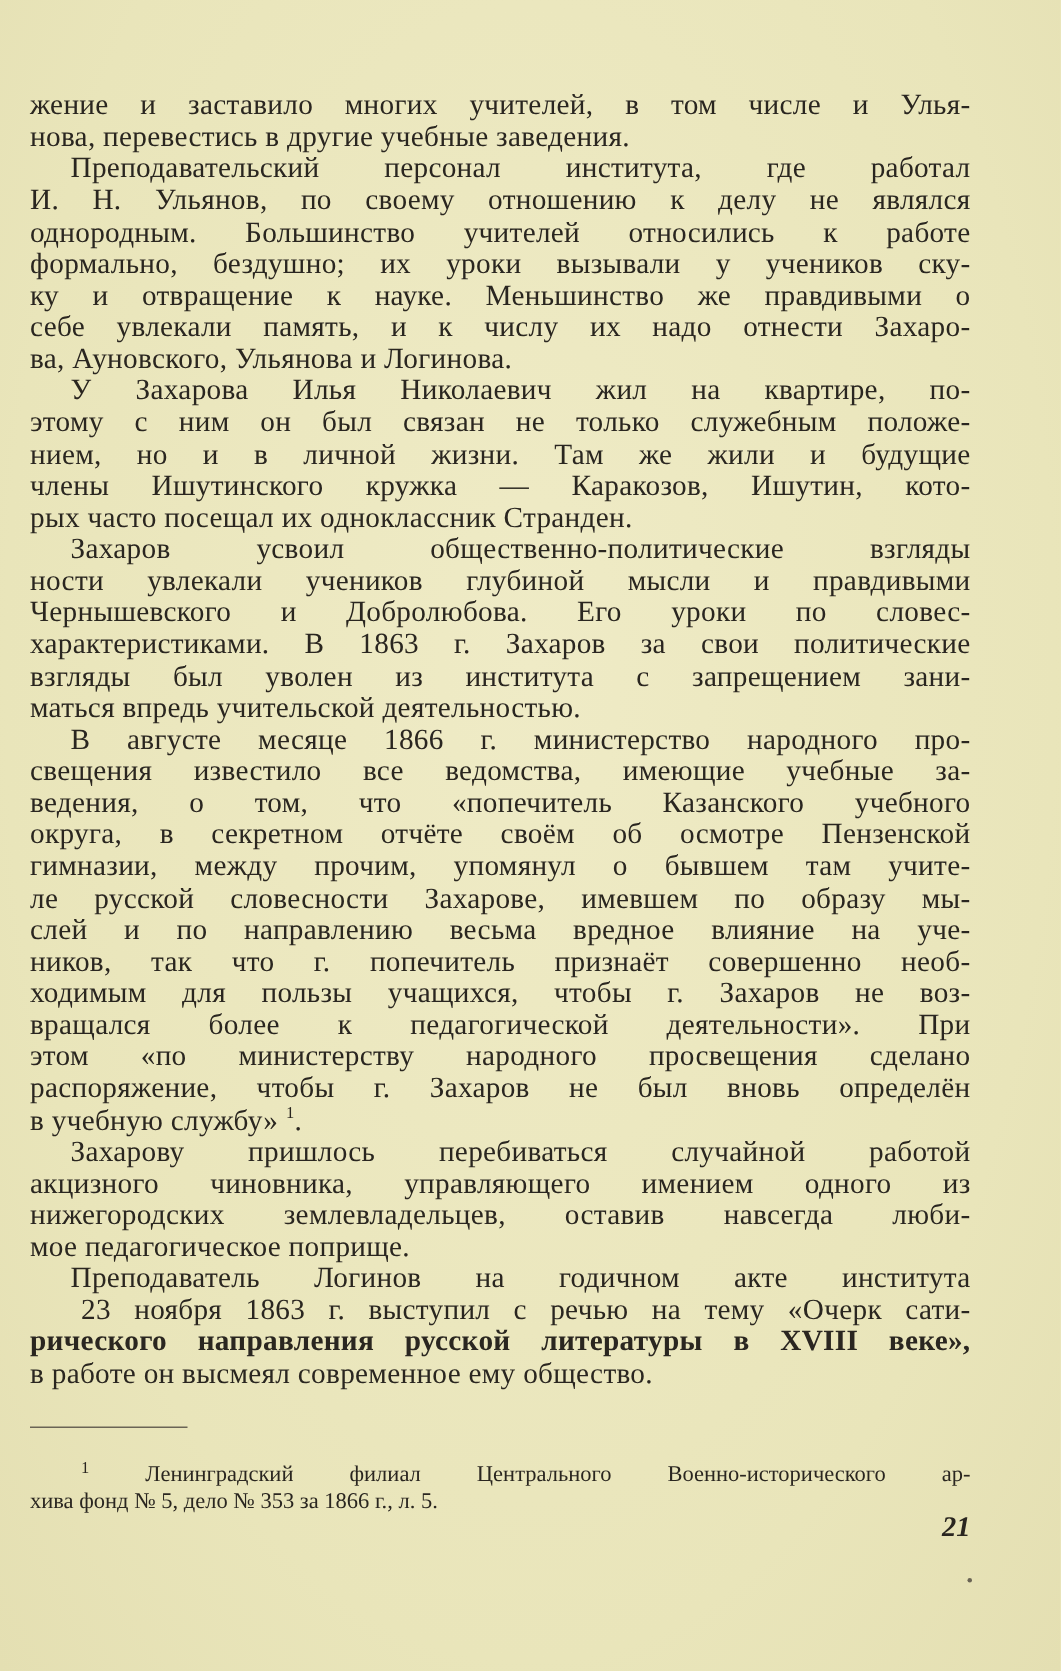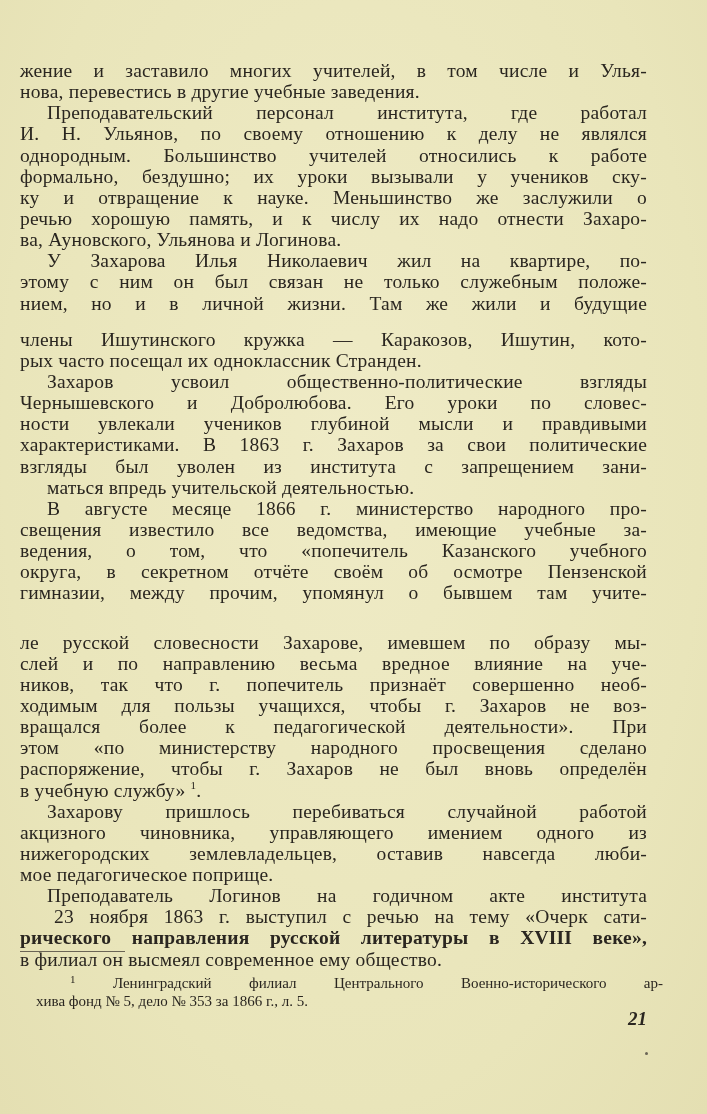--- a/index.html
+++ b/index.html
@@ -48,21 +48,21 @@
   .rule {
     position: absolute;
     left: 20px;
     top: 951px;
     width: 105px;
     height: 1px;
     background: #6a6455;
   }
   .footnotes {
     position: absolute;
-    left: 36px;
+    left: 20px;
     top: 974px;
     width: 627px;
   }
   .fn-line {
     display: block;
     font-size: 15px;
     height: 18px;
     line-height: 18px;
     white-space: nowrap;
     text-align: justify;
@@ -96,49 +96,49 @@
   <div>
     <span class="line" style="display: block;">жение и заставило многих учителей, в том числе и Улья-</span>
     <span class="line last" style="display: block;">нова, перевестись в другие учебные заведения.</span>
   </div>
 
   <div>
     <span class="line indent" style="display: block;">Преподавательский персонал института, где работал</span>
     <span class="line" style="display: block;">И. Н. Ульянов, по своему отношению к делу не являлся</span>
     <span class="line" style="display: block;">однородным. Большинство учителей относились к работе</span>
     <span class="line" style="display: block;">формально, бездушно; их уроки вызывали у учеников ску-</span>
-    <span class="line" style="display: block;">ку и отвращение к науке. Меньшинство же заслужили о</span>
-    <span class="line" style="display: block;">речью хорошую память, и к числу их надо отнести Захаро-</span>
+    <span class="line" style="display: block;">ку и отвращение к науке. Меньшинство же правдивыми о</span>
+    <span class="line" style="display: block;">себе увлекали память, и к числу их надо отнести Захаро-</span>
     <span class="line last" style="display: block;">ва, Ауновского, Ульянова и Логинова.</span>
   </div>
 
   <div>
     <span class="line indent" style="display: block;">У Захарова Илья Николаевич жил на квартире, по-</span>
     <span class="line" style="display: block;">этому с ним он был связан не только служебным положе-</span>
     <span class="line" style="display: block;">нием, но и в личной жизни. Там же жили и будущие</span>
-    <span class="line" style="display: block; margin-top: 15px;">члены Ишутинского кружка — Каракозов, Ишутин, кото-</span>
+    <span class="line" style="display: block;">члены Ишутинского кружка — Каракозов, Ишутин, кото-</span>
     <span class="line last" style="display: block;">рых часто посещал их одноклассник Странден.</span>
   </div>
 
   <div>
     <span class="line indent" style="display: block;">Захаров усвоил общественно-политические взгляды</span>
+    <span class="line" style="display: block;">ности увлекали учеников глубиной мысли и правдивыми</span>
     <span class="line" style="display: block;">Чернышевского и Добролюбова. Его уроки по словес-</span>
-    <span class="line" style="display: block;">ности увлекали учеников глубиной мысли и правдивыми</span>
     <span class="line" style="display: block;">характеристиками. В 1863 г. Захаров за свои политические</span>
     <span class="line" style="display: block;">взгляды был уволен из института с запрещением зани-</span>
-    <span class="line last" style="display: block; margin-left: 27px;">маться впредь учительской деятельностью.</span>
+    <span class="line last" style="display: block;">маться впредь учительской деятельностью.</span>
   </div>
 
   <div>
     <span class="line indent" style="display: block;">В августе месяце 1866 г. министерство народного про-</span>
     <span class="line" style="display: block;">свещения известило все ведомства, имеющие учебные за-</span>
     <span class="line" style="display: block;">ведения, о том, что «попечитель Казанского учебного</span>
     <span class="line" style="display: block;">округа, в секретном отчёте своём об осмотре Пензенской</span>
     <span class="line" style="display: block;">гимназии, между прочим, упомянул о бывшем там учите-</span>
-    <span class="line" style="display: block; margin-top: 28px;">ле русской словесности Захарове, имевшем по образу мы-</span>
+    <span class="line" style="display: block;">ле русской словесности Захарове, имевшем по образу мы-</span>
     <span class="line" style="display: block;">слей и по направлению весьма вредное влияние на уче-</span>
     <span class="line" style="display: block;">ников, так что г. попечитель признаёт совершенно необ-</span>
     <span class="line" style="display: block;">ходимым для пользы учащихся, чтобы г. Захаров не воз-</span>
     <span class="line" style="display: block;">вращался более к педагогической деятельности». При</span>
     <span class="line" style="display: block;">этом «по министерству народного просвещения сделано</span>
     <span class="line" style="display: block;">распоряжение, чтобы г. Захаров не был вновь определён</span>
     <span class="line last" style="display: block;">
       <span>в учебную службу»</span>
       <sup class="sup">1</sup><span>.</span>
     </span>
@@ -148,21 +148,21 @@
     <span class="line indent" style="display: block;">Захарову пришлось перебиваться случайной работой</span>
     <span class="line" style="display: block;">акцизного чиновника, управляющего имением одного из</span>
     <span class="line" style="display: block;">нижегородских землевладельцев, оставив навсегда люби-</span>
     <span class="line last" style="display: block;">мое педагогическое поприще.</span>
   </div>
 
   <div>
     <span class="line indent" style="display: block;">Преподаватель Логинов на годичном акте института</span>
     <span class="line" style="display: block; margin-left: 34px;">23 ноября 1863 г. выступил с речью на тему «Очерк сати-</span>
     <span class="line" style="display: block; font-weight: bold;">рического направления русской литературы в XVIII веке»,</span>
-    <span class="line last" style="display: block;">в филиал он высмеял современное ему общество.</span>
+    <span class="line last" style="display: block;">в работе он высмеял современное ему общество.</span>
   </div>
 </div>
 
 <div class="rule"></div>
 
 <div class="footnotes">
   <span class="fn-line indent" style="display: block;">
     <sup class="sup">1</sup>
     <span>Ленинградский филиал Центрального Военно-исторического ар-</span>
   </span>

